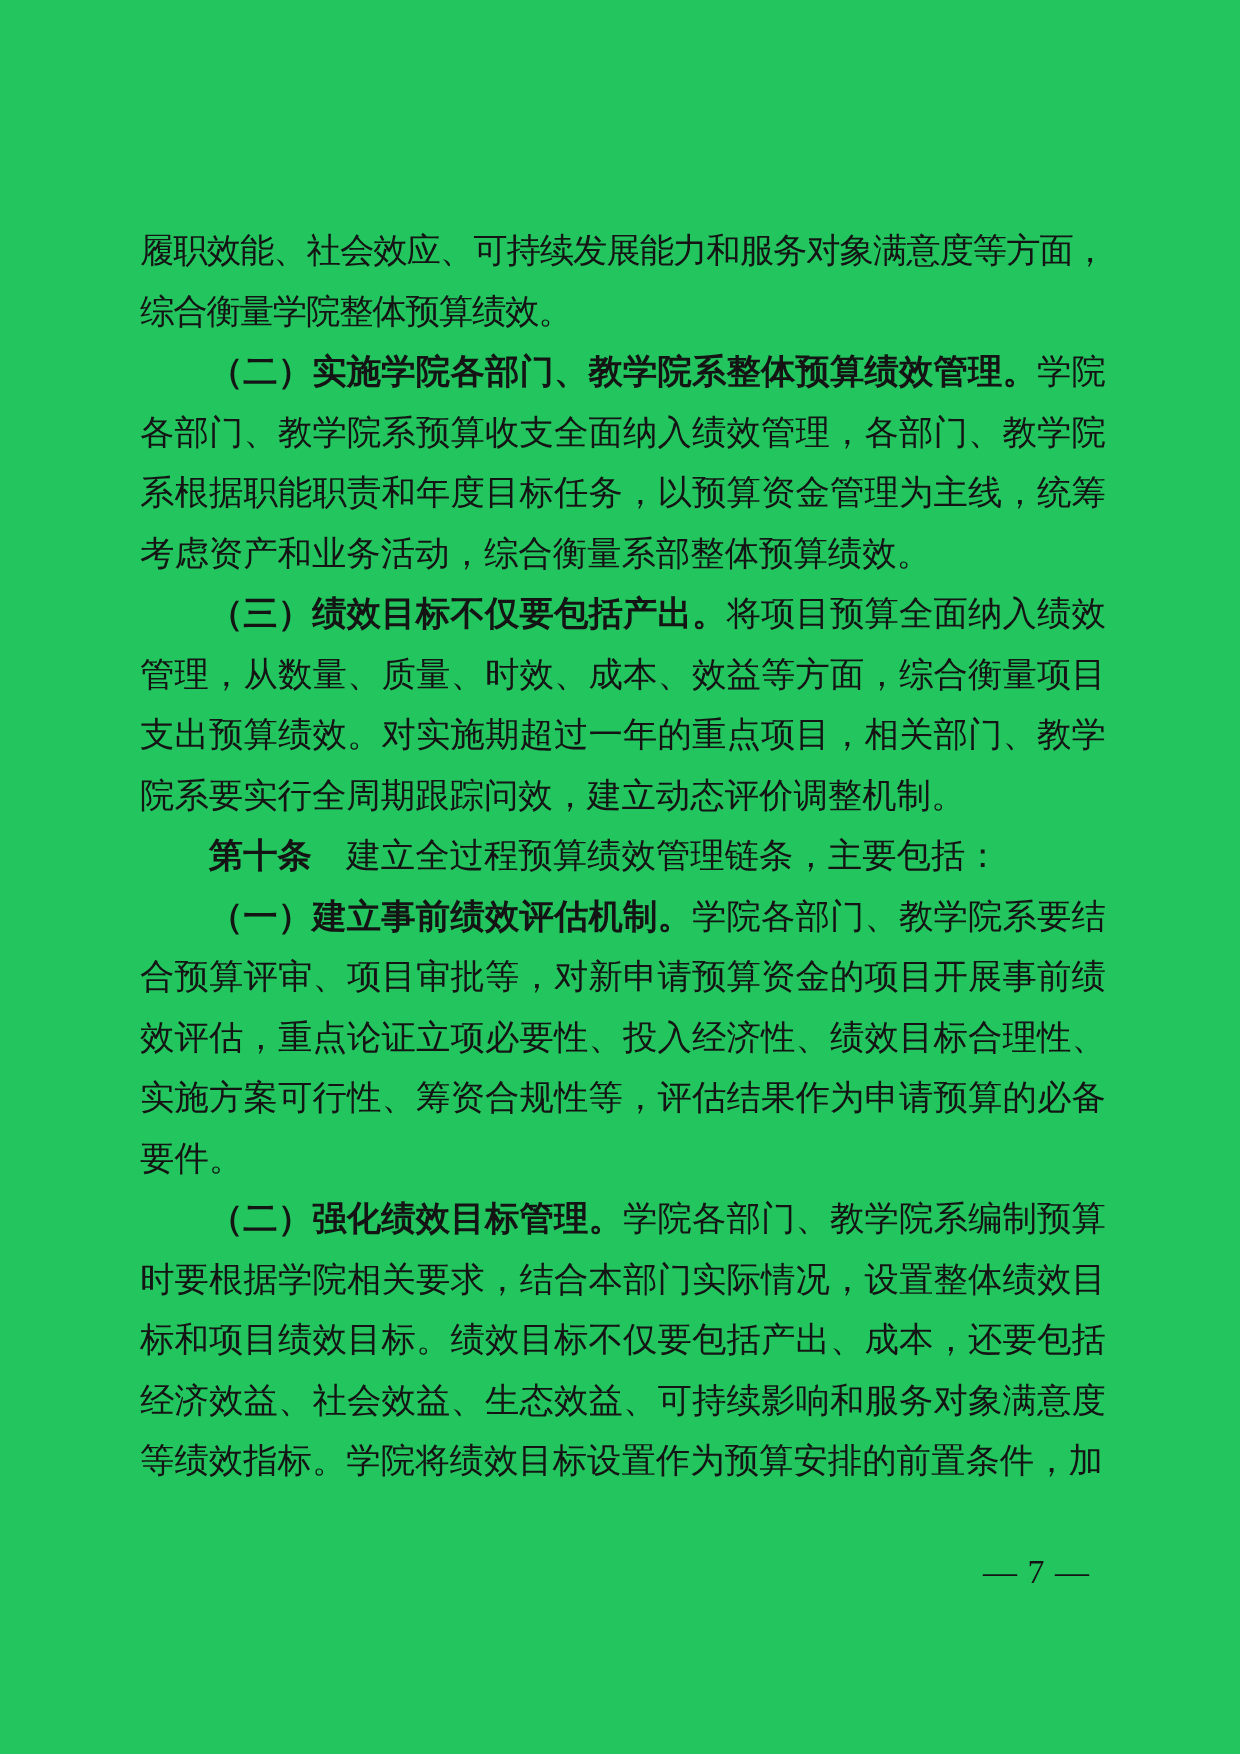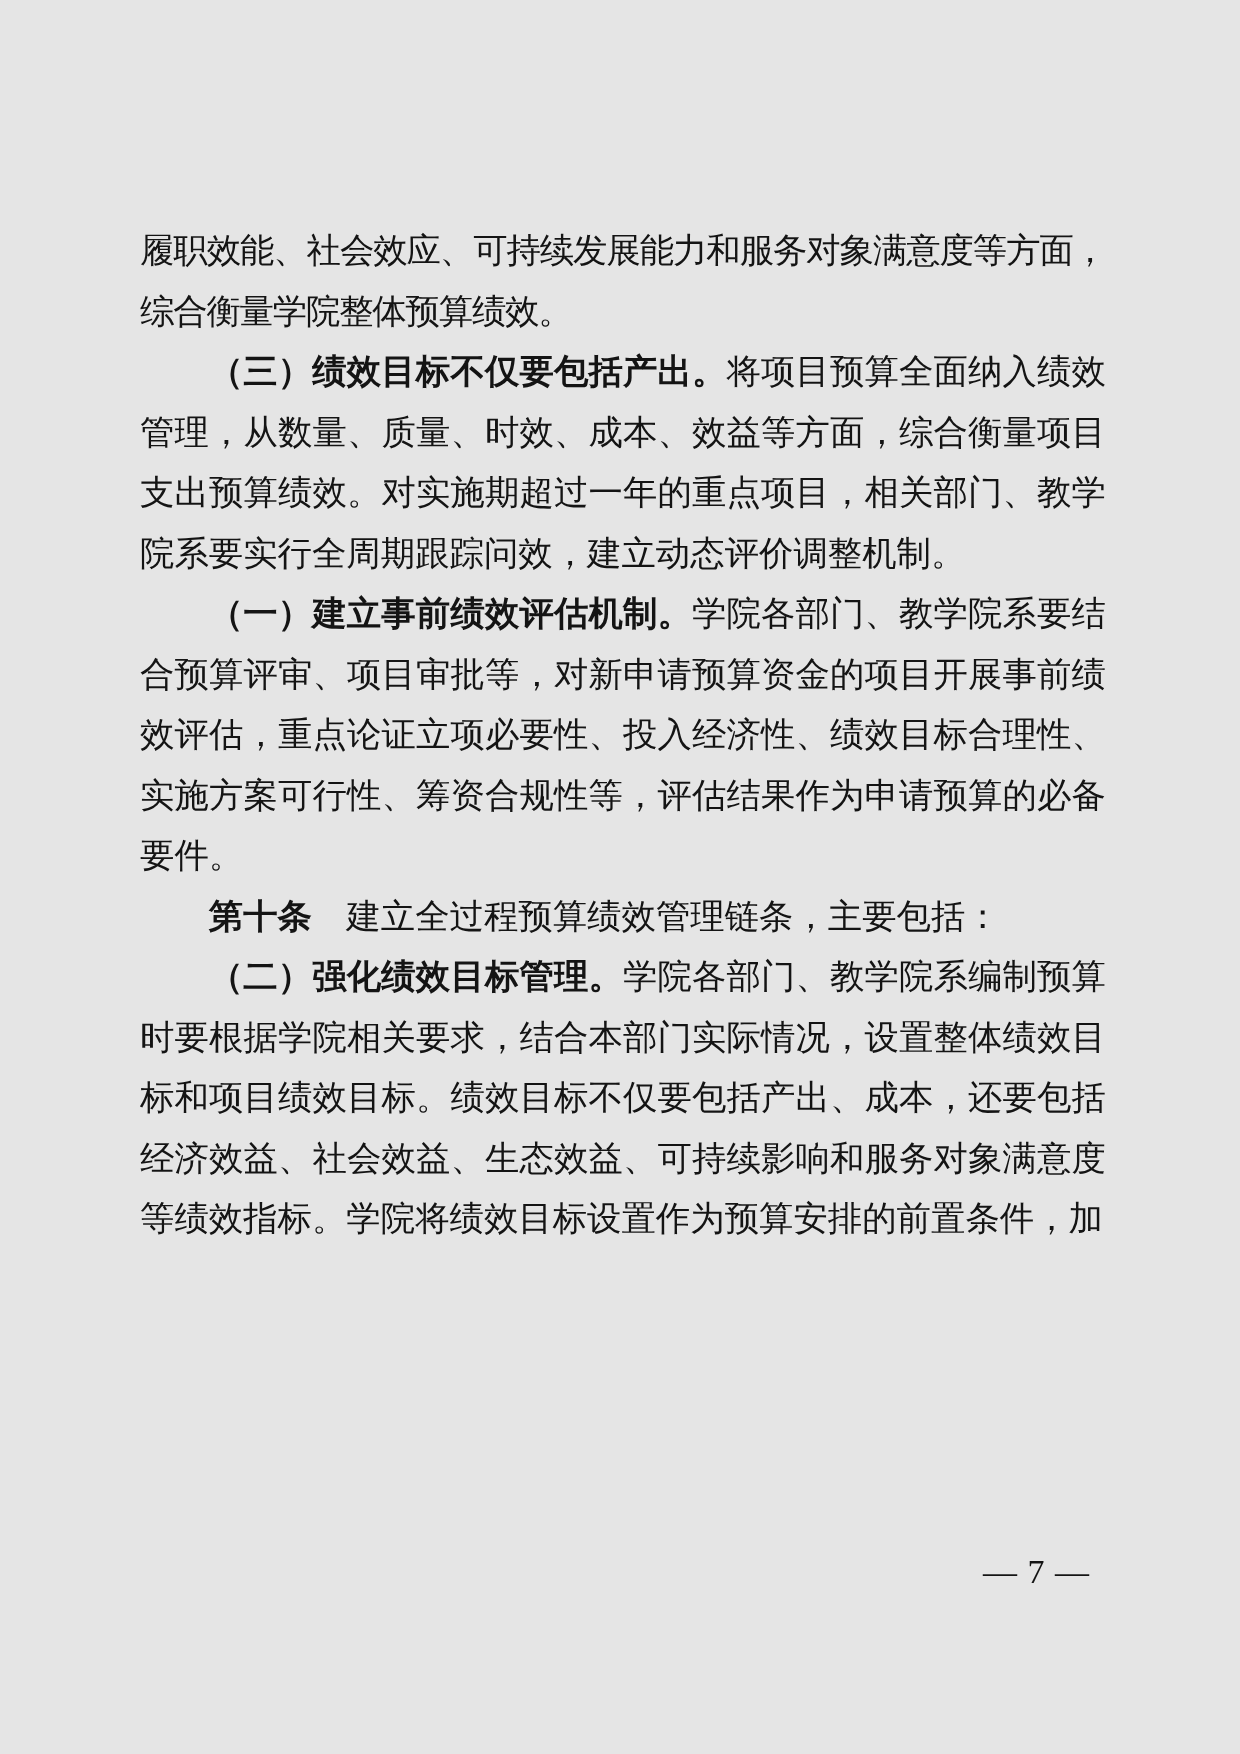--- a/index.html
+++ b/index.html
@@ -4,21 +4,21 @@
 <style>
   html, body {
     margin: 0;
     padding: 0;
     background: #ffffff;
   }
   .page {
     position: relative;
     width: 1240px;
     height: 1754px;
-    background: #e5e5e5;
+    background: #22c55e;
     overflow: hidden;
     font-family: "Liberation Serif", "DejaVu Serif", serif;
     color: #141414;
   }
   .content {
     position: absolute;
     left: 140px;
     top: 220px;
     width: 966px;
     font-size: 34.4px;
@@ -52,25 +52,26 @@
   }
 </style>
 </head>
 <body>
 
 <div class="page">
   <div class="content">
 
     <p class="para-compress"><b class="lead"></b><span>履职效能、社会效应、可持续发展能力和服务对象满意度等方面，综合衡量学院整体预算绩效。</span></p>
 
+    <p class="para-indent"><b class="lead">（二）实施学院各部门、教学院系整体预算绩效管理。</b><span>学院各部门、教学院系预算收支全面纳入绩效管理，各部门、教学院系根据职能职责和年度目标任务，以预算资金管理为主线，统筹考虑资产和业务活动，综合衡量系部整体预算绩效。</span></p>
 
     <p class="para-indent"><b class="lead">（三）绩效目标不仅要包括产出。</b><span>将项目预算全面纳入绩效管理，从数量、质量、时效、成本、效益等方面，综合衡量项目支出预算绩效。对实施期超过一年的重点项目，相关部门、教学院系要实行全周期跟踪问效，建立动态评价调整机制。</span></p>
 
+    <p class="para-indent"><b class="lead">第十条</b><span>　建立全过程预算绩效管理链条，主要包括：</span></p>
+
     <p class="para-indent"><b class="lead">（一）建立事前绩效评估机制。</b><span>学院各部门、教学院系要结合预算评审、项目审批等，对新申请预算资金的项目开展事前绩效评估，重点论证立项必要性、投入经济性、绩效目标合理性、实施方案可行性、筹资合规性等，评估结果作为申请预算的必备要件。</span></p>
-
-    <p class="para-indent"><b class="lead">第十条</b><span>　建立全过程预算绩效管理链条，主要包括：</span></p>
 
     <p class="para-indent"><b class="lead">（二）强化绩效目标管理。</b><span>学院各部门、教学院系编制预算时要根据学院相关要求，结合本部门实际情况，设置整体绩效目标和项目绩效目标。绩效目标不仅要包括产出、成本，还要包括经济效益、社会效益、生态效益、可持续影响和服务对象满意度等绩效指标。学院将绩效目标设置作为预算安排的前置条件，加</span></p>
 
   </div>
 
   <div class="page-number">— 7 —</div>
 </div>
 
 </body></html>

